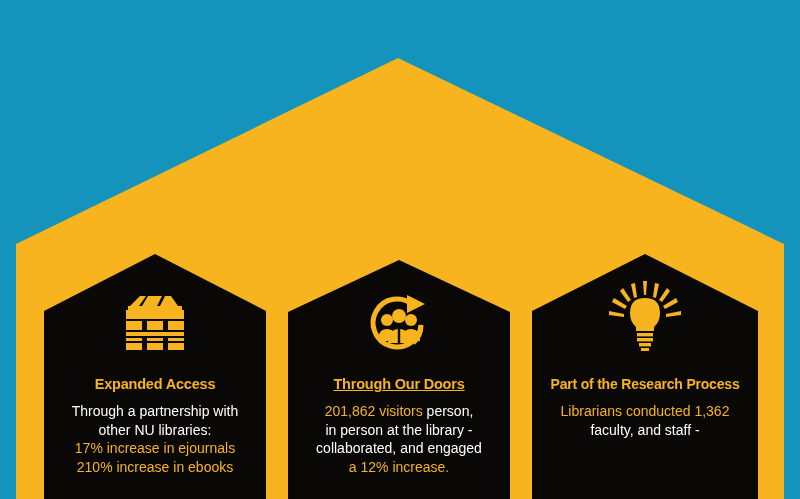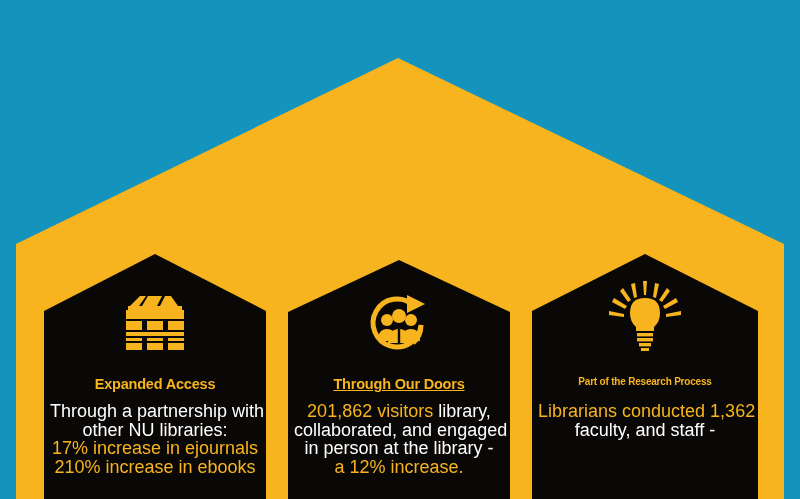--- a/index.html
+++ b/index.html
@@ -48,25 +48,25 @@
   .panel-head{
     position:absolute;left:4px;right:4px;
     color:#f7b41f;
     font-weight:bold;
     font-size:14.5px;
     letter-spacing:-0.2px;
     white-space:nowrap;
   }
   .p1 .panel-head{top:122px;}
   .p2 .panel-head{top:116px;text-decoration:underline;}
-  .p3 .panel-head{top:122px; font-size:10px;}
+  .p3 .panel-head{top:122px; font-size:14px;}
 
   .panel-body{
     position:absolute;left:6px;right:6px;
-    font-size:18px;
+    font-size:14px;
     line-height:18.6px;
     color:#ffffff;
   }
   .p1 .panel-body{top:148px;}
   .p2 .panel-body{top:142px;}
   .p3 .panel-body{top:148px;}
 
   .hl{color:#f7b41f;}
   .ln{display:block;white-space:nowrap;}
 
@@ -142,23 +142,23 @@
           <circle cx="36" cy="25" r="7"></circle>
           <path d="M25 52 q0 -14 11 -14 q11 0 11 14 z"></path>
         </g>
         <g fill="none" stroke="#0a0806" stroke-width="2.4">
           <path d="M36 38 L36 52"></path>
         </g>
       </svg>
     </div>
     <div class="panel-head">Through Our Doors</div>
     <div class="panel-body">
-        <span class="ln"><span class="hl">201,862 visitors</span><span> library,</span></span>
+        <span class="ln"><span class="hl">201,862 visitors</span><span> person,</span></span>
+        <span class="ln"><span>in person at the library -</span></span>
         <span class="ln"><span>collaborated, and engaged</span></span>
-        <span class="ln"><span>in person at the library -</span></span>
         <span class="ln"><span class="hl">a 12% increase.</span></span>
       </div>
   </div>
 
   <div class="panel p3">
     <div class="icon-wrap">
       <svg width="82" height="74" viewBox="0 0 82 74" aria-hidden="true">
         <g fill="#f7b41f">
 
           <polygon points="39,0 43,0 42,14 40,14"></polygon>

